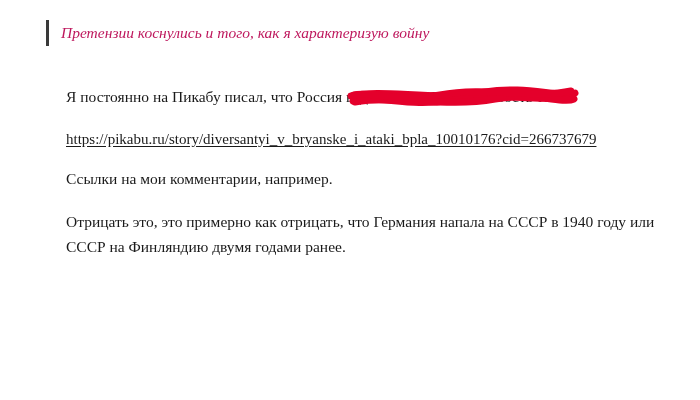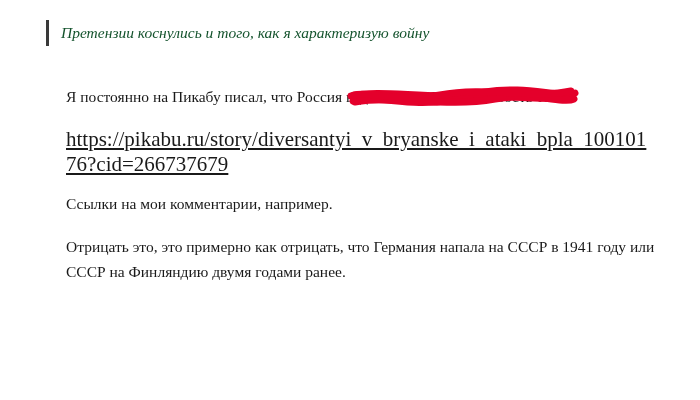--- a/index.html
+++ b/index.html
@@ -40,41 +40,41 @@
     width: 3px;
     height: 26px;
     background: #3a3a3a;
     margin-right: 12px;
     flex: none;
   }
   .quote-text {
     font-style: italic;
     font-size: 15.5px;
     line-height: 26px;
-    color: #14532d;
+    color: #be185d;
   }
   .body-block {
     position: absolute;
     left: 66px;
     top: 84px;
     width: 590px;
   }
   .para {
     font-size: 15.5px;
     line-height: 25px;
     margin: 0 0 18px 0;
     color: #1a1a1a;
   }
   .para.tight {
   }
   .link {
     color: #1a1a1a;
     text-decoration: underline;
     text-underline-offset: 2px;
-    font-size: 21px;
+    font-size: 15px;
     line-height: 25px;
     display: inline;
     word-break: break-all;
   }
   .link-para {
     margin: 0 0 14px 0;
   }
   .redaction-wrap {
     position: relative;
     display: inline;
@@ -114,21 +114,21 @@
     </p>
 
     <p class="link-para">
       <a class="link" href="#">https://pikabu.ru/story/diversantyi_v_bryanske_i_ataki_bpla_10010176?cid=266737679</a>
     </p>
 
 
 
     <p class="para tight">Ссылки на мои комментарии, например.</p>
 
-    <p class="para">Отрицать это, это примерно как отрицать, что Германия напала на СССР в 1941 году или СССР на Финляндию двумя годами ранее.</p>
+    <p class="para">Отрицать это, это примерно как отрицать, что Германия напала на СССР в 1940 году или СССР на Финляндию двумя годами ранее.</p>
 
   </div>
 
   <div class="scribble">
     <svg width="235" height="30" viewBox="0 0 235 30" xmlns="http://www.w3.org/2000/svg">
       <g stroke="#e4002b" stroke-width="7" fill="none" stroke-linecap="round">
         <path d="M6,14 C40,6 90,20 140,10 C180,3 215,16 230,11"></path>
         <path d="M228,13 C195,22 150,8 105,18 C65,26 30,12 8,19"></path>
         <path d="M10,20 C50,13 100,26 150,17 C190,10 218,22 229,17"></path>
         <path d="M226,9 C190,17 140,4 95,13 C55,21 25,9 9,13"></path>

